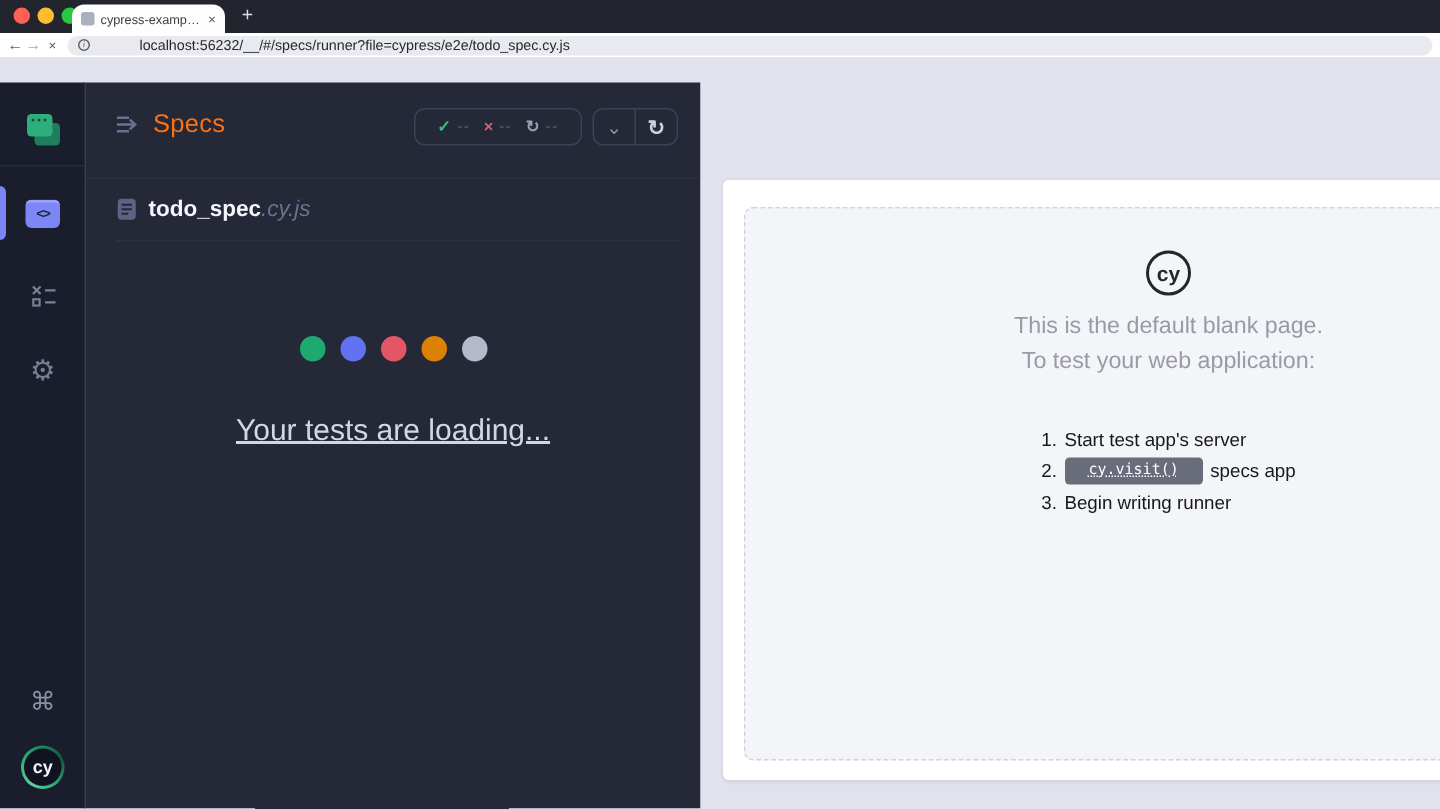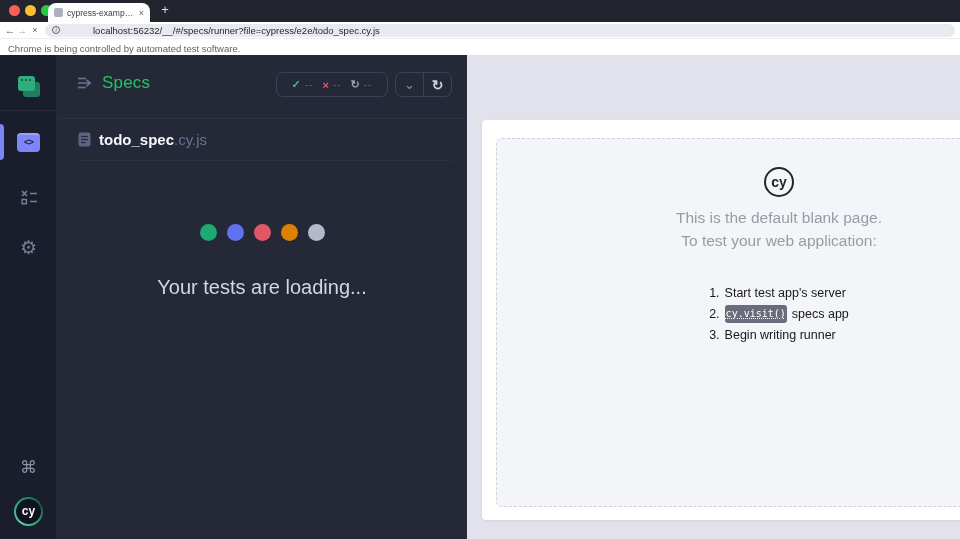--- a/index.html
+++ b/index.html
@@ -57,43 +57,43 @@
 
   .cy-badge { width:29px; height:29px; border-radius:50%;
               background:conic-gradient(from 210deg, #5ed0a0, #1ea26e 30%, #14563f 60%, #2db57f 85%, #5ed0a0);
               display:flex; align-items:center; justify-content:center; }
   .cy-badge i { width:25px; height:25px; border-radius:50%; background:#10131f; color:#f4f5f9; font-style:normal;
                 font-size:12px; font-weight:bold; display:flex; align-items:center; justify-content:center; }
 
   
   .panel { position:absolute; left:57px; top:0; width:410px; height:484px; background:#242837; }
   .panel-header { position:absolute; left:20px; top:18px; display:flex; align-items:center; gap:9px; }
-  .panel-title { font-size:17px; color:#22c55e; letter-spacing:.2px; }
+  .panel-title { font-size:17px; color:#f97316; letter-spacing:.2px; }
   .stats-pill { position:absolute; left:219px; top:17px; width:112px; height:25px; border:1px solid #3c415a; border-radius:7px;
                 display:flex; align-items:center; justify-content:center; gap:9px; }
   .stat { display:flex; align-items:center; gap:4px; font-size:11px; }
   .stat .glyph { font-weight:bold; font-size:11px; }
   .stat .val { color:#5d6380; letter-spacing:1px; font-size:10px; }
   .actions { position:absolute; left:338px; top:17px; width:57px; height:25px; border:1px solid #3c415a; border-radius:7px;
              display:flex; }
   .actions .cell { flex:1; display:flex; align-items:center; justify-content:center; }
   .actions .cell + .cell { border-left:1px solid #3c415a; }
   .chev { color:#8a90a5; font-size:13px; line-height:8px; }
   .refresh { color:#cdd1df; font-size:14px; font-weight:bold; }
 
   .spec-row { position:absolute; left:0; top:63px; width:410px; height:42px;
               border-top:1px solid #2c3041; display:flex; align-items:center; padding-left:21px; gap:8px; }
   .spec-row-line { position:absolute; left:20px; top:105px; width:375px; height:1px; background:#2c3041; }
   .spec-name { font-size:15px; font-weight:bold; color:#f5f6fb; }
-  .spec-ext { font-size:15px; color:#6b7190; }
+  .spec-ext { font-size:15px; color:#6b7190;font-style:italic; }
 
   .dots { position:absolute; left:0; top:169px; width:410px; display:flex; justify-content:center; gap:10px; }
   .dot { width:17px; height:17px; border-radius:50%; }
   .loading-text { position:absolute; left:0; top:221px; width:410px; text-align:center;
-                  font-size:20px; color:#d3d6e4; }
+                  font-size:20px; color:#d3d6e4;text-decoration:underline; }
 
   
   .runner { position:absolute; left:467px; top:0; width:493px; height:484px; background:#e1e2ec; }
   .runner-header { position:absolute; left:0; top:0; width:493px; height:55px; background:#f6f6fa; }
   .sel-btn { position:absolute; left:16px; top:13px; width:34px; height:32px; background:#fff;
              border:1px solid #dfe1ec; border-radius:8px; display:flex; align-items:center; justify-content:center; }
   .url-input { position:absolute; left:54px; top:13px; width:317px; height:32px; background:#fff;
                border:1px solid #dfe1ec; border-radius:8px; font-size:13px; padding:0 10px; color:#33364a; outline:none; }
   .browser-btn { position:absolute; left:383px; top:13px; width:130px; height:32px; background:#fff;
                  border:1px solid #e0e2ec; border-radius:8px; display:flex; align-items:center; padding:0 12px; gap:9px; }
@@ -106,21 +106,21 @@
                border-radius:4px; box-shadow:0 1px 3px rgba(60,60,90,.10); }
   .blank-box { position:absolute; left:14px; right:14px; top:18px; bottom:13px; background:#f4f5f9;
                border:1px dashed #ced1df; border-radius:6px; text-align:center; }
   .cy-logo { display:inline-flex; margin-top:28px; width:30px; height:30px; border:2px solid #24262f; border-radius:50%;
              align-items:center; justify-content:center; font-size:14px; font-weight:600; color:#24262f; }
   .blank-h { font-size:15.5px; line-height:23px; color:#9a9aa6; margin-top:9px; }
   .steps { display:inline-block; text-align:left; margin-top:15px; }
   .step { font-size:12.5px; line-height:16px; color:#17181d; margin-bottom:4px; display:flex; align-items:center; }
   .step .num { margin-right:5px; }
   .code { font-family:"DejaVu Sans Mono", monospace; font-size:10px; background:#696c7a; color:#ffffff;
-          padding:1px 1px; border-radius:3px; margin-right:5px; text-decoration:underline dotted; }
+          padding:1px 16px; border-radius:3px; margin-right:5px; text-decoration:underline dotted; }
   svg { display:block; }
 </style>
 </head>
 <body>
 
 <div id="screen">
 
   <div class="tabstrip">
     <span class="tl c" style="background: rgb(255, 95, 87);"></span>
     <span class="tl m" style="background: rgb(254, 188, 46);"></span>
@@ -136,23 +136,20 @@
   <div class="toolbar">
     <span class="nav-btn back">←</span>
     <span class="nav-btn fwd">→</span>
     <span class="nav-btn stop">×</span>
     <div class="omnibox">
       <span class="info-ic">i</span>
       <span class="url-text">localhost:56232/__/#/specs/runner?file=cypress/e2e/todo_spec.cy.js</span>
     </div>
   </div>
 
-  <div class="banner">
-    <span>Chrome is being controlled by automated test software.</span>
-  </div>
 
   <div class="app">
 
     <div class="nav">
       <div class="nav-item ni-project">
         <span class="proj-icon">
           <i class="back"></i>
           <i class="front">
               <b></b>
               <b></b>

